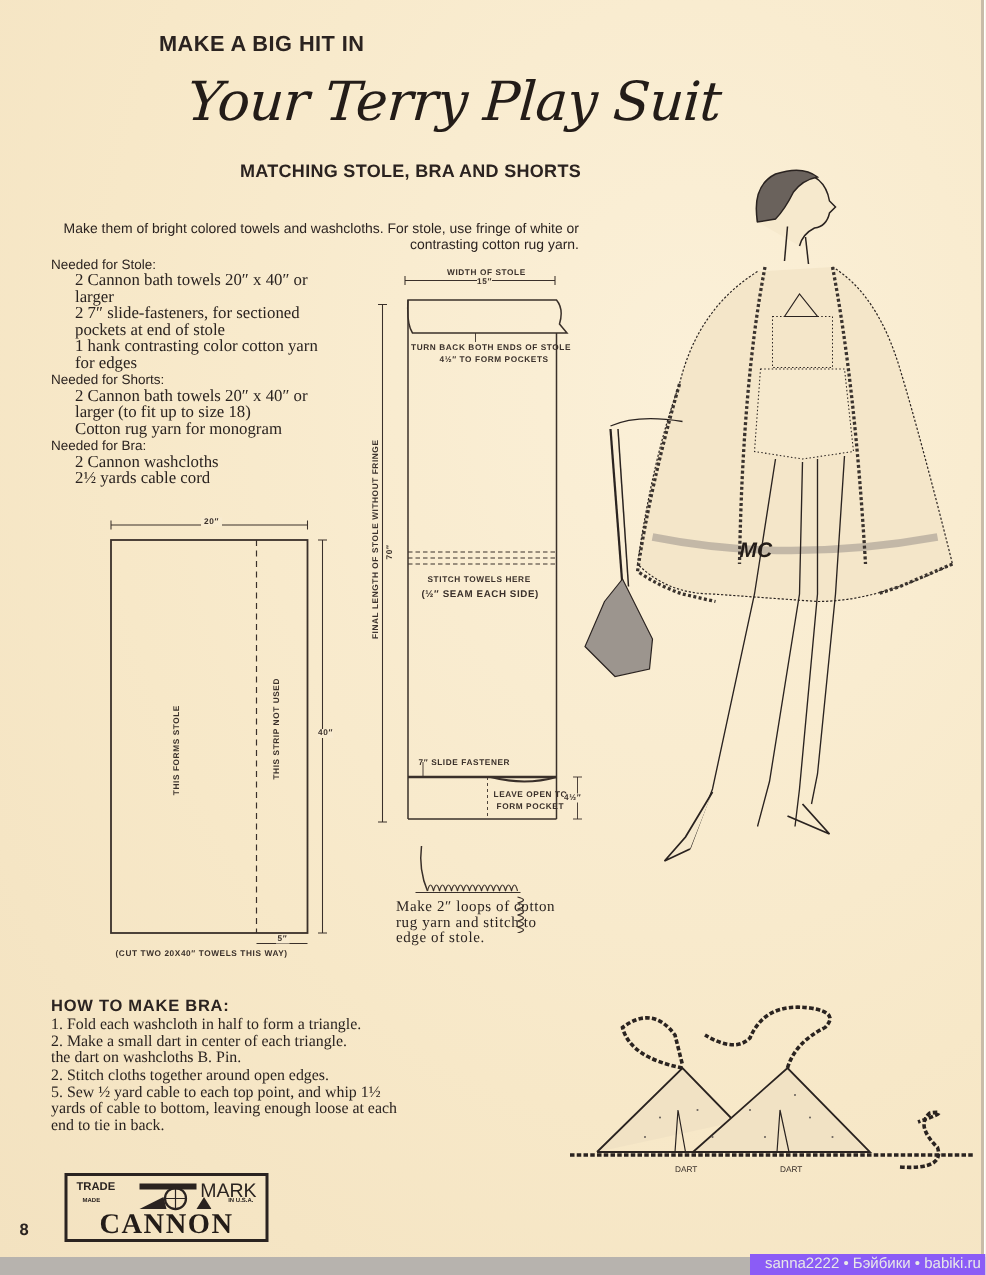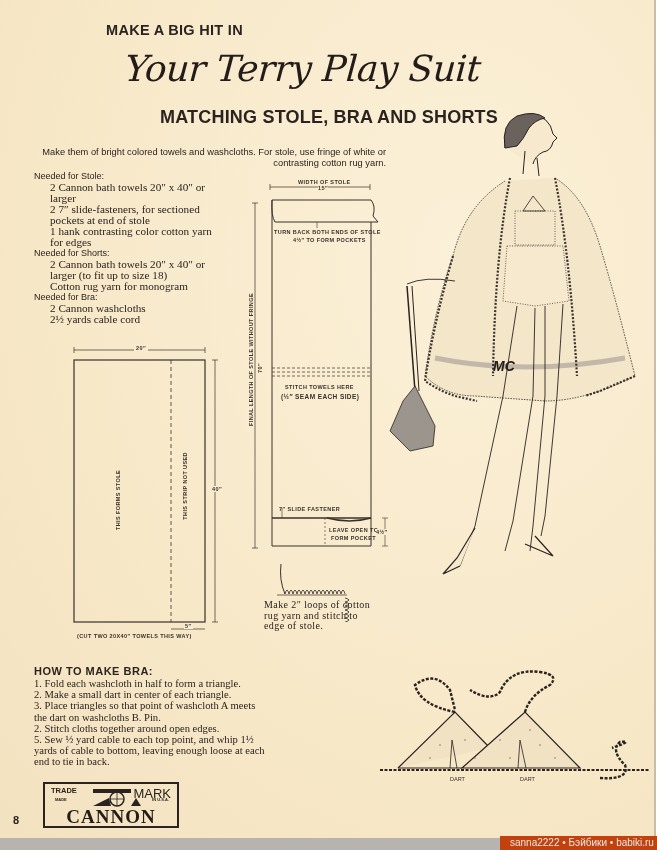--- a/index.html
+++ b/index.html
@@ -15,21 +15,21 @@
       background-image: radial-gradient(ellipse at 70% 30%, #fbf0d8 0%, #f7e8c8 60%, #f3e2c0 100%);
       border-right: 2px solid #c9bca8;
       border-bottom: 1px solid #d8cbb4;
     }
     .abs { position: absolute; }
     .kicker { left: 106px; top: 22px; font-size: 14.5px; font-weight: bold; letter-spacing: 0.3px; color: #2b2320; }
     .script-title {
       left: 125px; top: 48px; font-family: "DejaVu Serif", serif; font-style: italic;
       font-size: 36px; color: #231c18; letter-spacing: -0.5px; transform: skewX(-4deg);
     }
-    .subtitle { left: 160px; top: 107px; font-size: 18px; font-weight: bold; letter-spacing: 0.2px; color: #2b2320; }
+    .subtitle { left: 160px; top: 107px; font-size: 12px; font-weight: bold; letter-spacing: 0.2px; color: #2b2320; }
     .intro { left: 34px; top: 147px; width: 352px; font-size: 9.3px; line-height: 11px; color: #2b2320; text-align: right; }
     .req { left: 34px; top: 171px; width: 210px; font-size: 9px; line-height: 11px; }
     .req .hdr { font-family: "Liberation Sans", sans-serif; font-size: 9px; color: #2b2320; }
     .req .item { font-family: "Liberation Serif", serif; font-size: 11.2px; line-height: 11px; padding-left: 16px; color: #2a2320; }
 
     .diag-text { font-size: 5.5px; font-weight: bold; letter-spacing: 0.4px; color: #3a302a; white-space: nowrap; }
     .vtext { writing-mode: vertical-rl; transform: rotate(180deg); }
 
     .loops-caption { left: 264px; top: 600px; width: 110px; font-family: "Liberation Serif", serif; font-size: 10px; line-height: 10.5px; letter-spacing: 0.4px; color: #2a2320; }
 
@@ -43,21 +43,21 @@
     }
     .logo-trade { left: 6px; top: 2px; font-size: 7.5px; font-weight: bold; color: #2a2320; }
     .logo-mark { right: 6px; top: 2px; font-size: 13px; font-weight: normal; color: #2a2320; margin-left: 36px; }
     .logo-made { left: 10px; top: 13px; font-size: 4px; font-weight: bold; color: #2a2320; }
     .logo-usa { right: 8px; top: 13px; font-size: 4px; font-weight: bold; color: #2a2320; }
     .logo-word { left: 0; width: 100%; text-align: center; top: 22px; font-family: "Liberation Serif", serif; font-size: 19px; font-weight: bold; letter-spacing: 1px; color: #231c18; }
     .page-num { left: 13px; top: 814px; font-size: 11px; font-weight: bold; color: #2a2320; }
 
     .watermark {
       left: 500px; top: 836px; width: 157px; height: 14px;
-      font-size: 10px; color: #e8e8e8; background: #c2410c; padding-left: 10px; box-sizing: border-box; line-height: 14px;
+      font-size: 10px; color: #e8e8e8; background: #8b5cf6; padding-left: 10px; box-sizing: border-box; line-height: 14px;
     }
     .bottom-strip { left: 0; top: 838px; width: 657px; height: 12px; background: #b7b3ae; }
   </style>
 </head>
 <body>
 
 <div class="page">
 
   <div class="abs kicker">MAKE A BIG HIT IN</div>
   <div class="abs script-title">Your Terry Play Suit</div>
@@ -226,21 +226,20 @@
       </g>
       <text x="70" y="111" font-family="Liberation Sans, sans-serif" font-size="5.5" fill="#3a302a">DART</text>
       <text x="140" y="111" font-family="Liberation Sans, sans-serif" font-size="5.5" fill="#3a302a">DART</text>
     </svg>
   </div>
 
   <div class="abs bra-head">HOW TO MAKE BRA:</div>
   <div class="abs bra-steps">
     <div>1. Fold each washcloth in half to form a triangle.</div>
     <div>2. Make a small dart in center of each triangle.</div>
-    <div>3. Place triangles so that point of washcloth A meets</div>
     <div>the dart on washcloths B. Pin.</div>
     <div>2. Stitch cloths together around open edges.</div>
     <div>5. Sew ½ yard cable to each top point, and whip 1½</div>
     <div>yards of cable to bottom, leaving enough loose at each</div>
     <div>end to tie in back.</div>
   </div>
 
   <div class="abs logo-box">
     <div class="abs logo-trade">TRADE</div>
     <div class="abs logo-mark">MARK</div>

